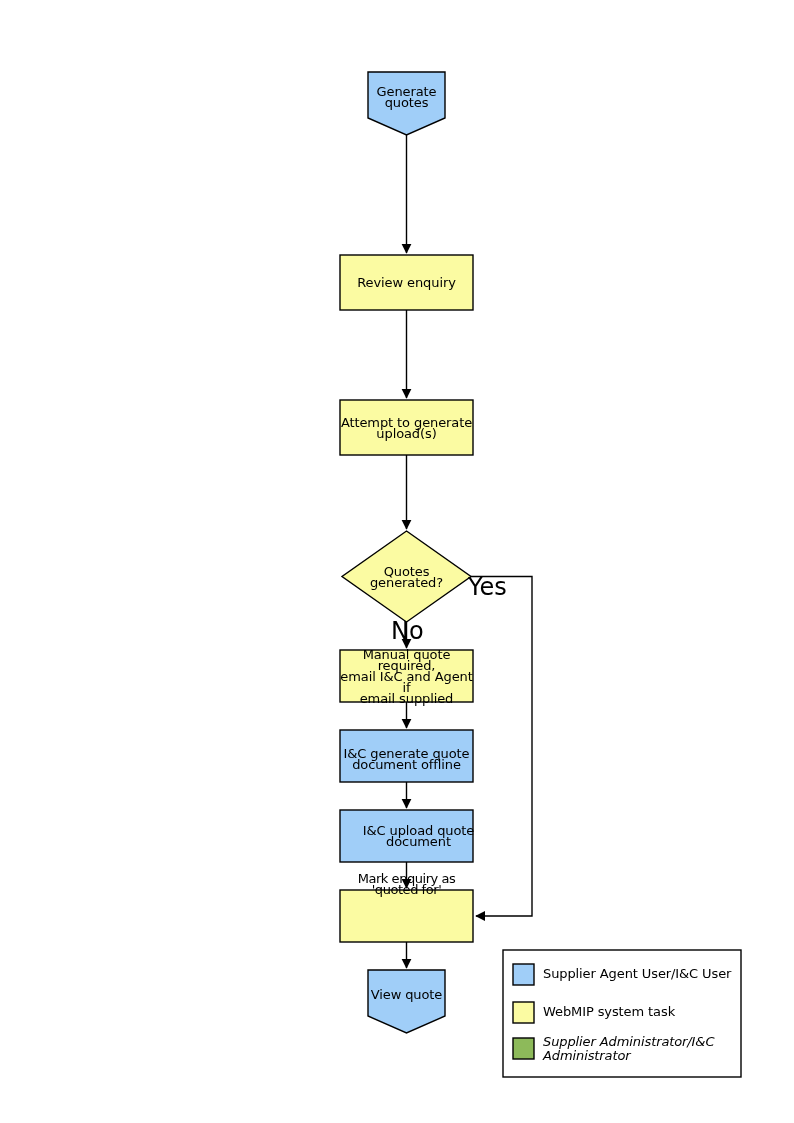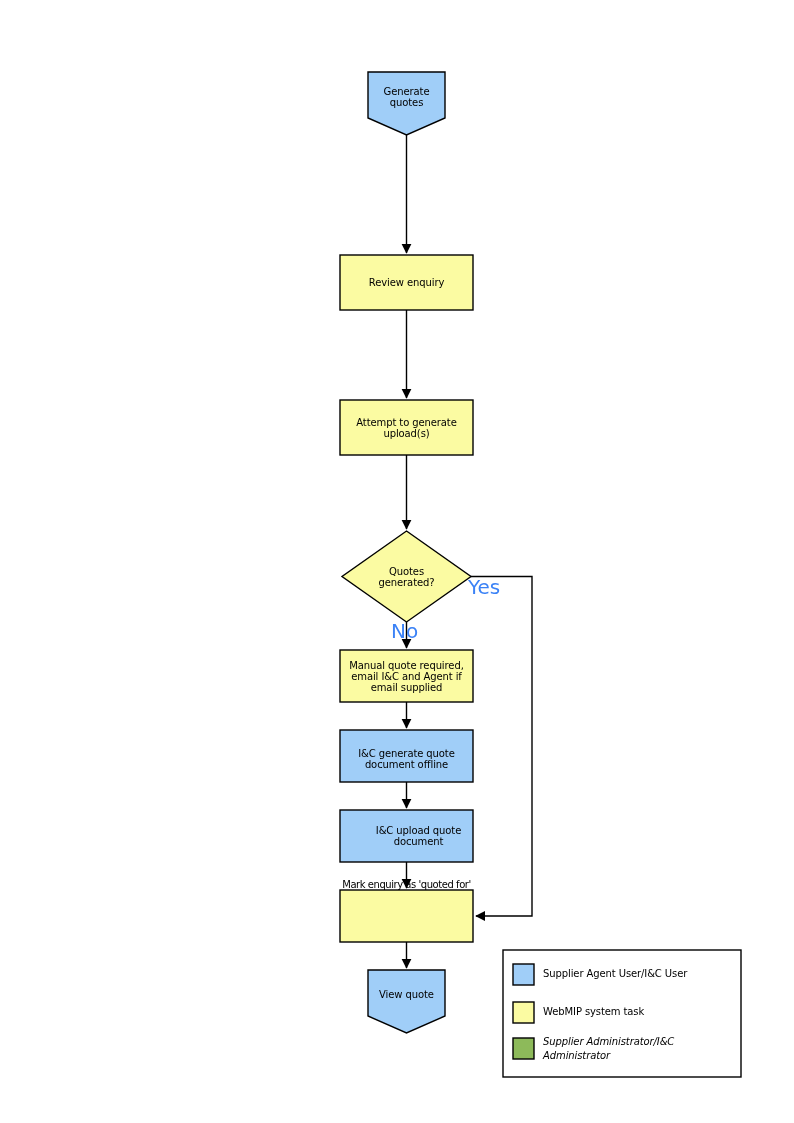--- a/index.html
+++ b/index.html
@@ -18,40 +18,40 @@
     position: absolute;
     left: 0;
     top: 0;
     width: 794px;
     height: 1123px;
   }
   .node-label {
     position: absolute;
     text-align: center;
     color: #000000;
-    font-size: 10px;
+    font-size: 13px;
     line-height: 11px;
     letter-spacing: -0.1px;
     pointer-events: none;
     white-space: pre-line;
     display: flex;
     align-items: center;
     justify-content: center;
   }
   .edge-label {
     position: absolute;
-    color: #3b82f6;
-    font-size: 20px;
+    color: #000000;
+    font-size: 24px;
     line-height: 22px;
     font-family: "DejaVu Sans", sans-serif;
   }
   .legend-label {
     position: absolute;
     color: #000000;
-    font-size: 10px;
+    font-size: 13px;
     line-height: 13.5px;
     letter-spacing: -0.1px;
     white-space: pre-line;
   }
 </style>
 </head>
 <body>
 
 <svg id="canvas" viewBox="0 0 794 1123" xmlns="http://www.w3.org/2000/svg">
   <defs>

